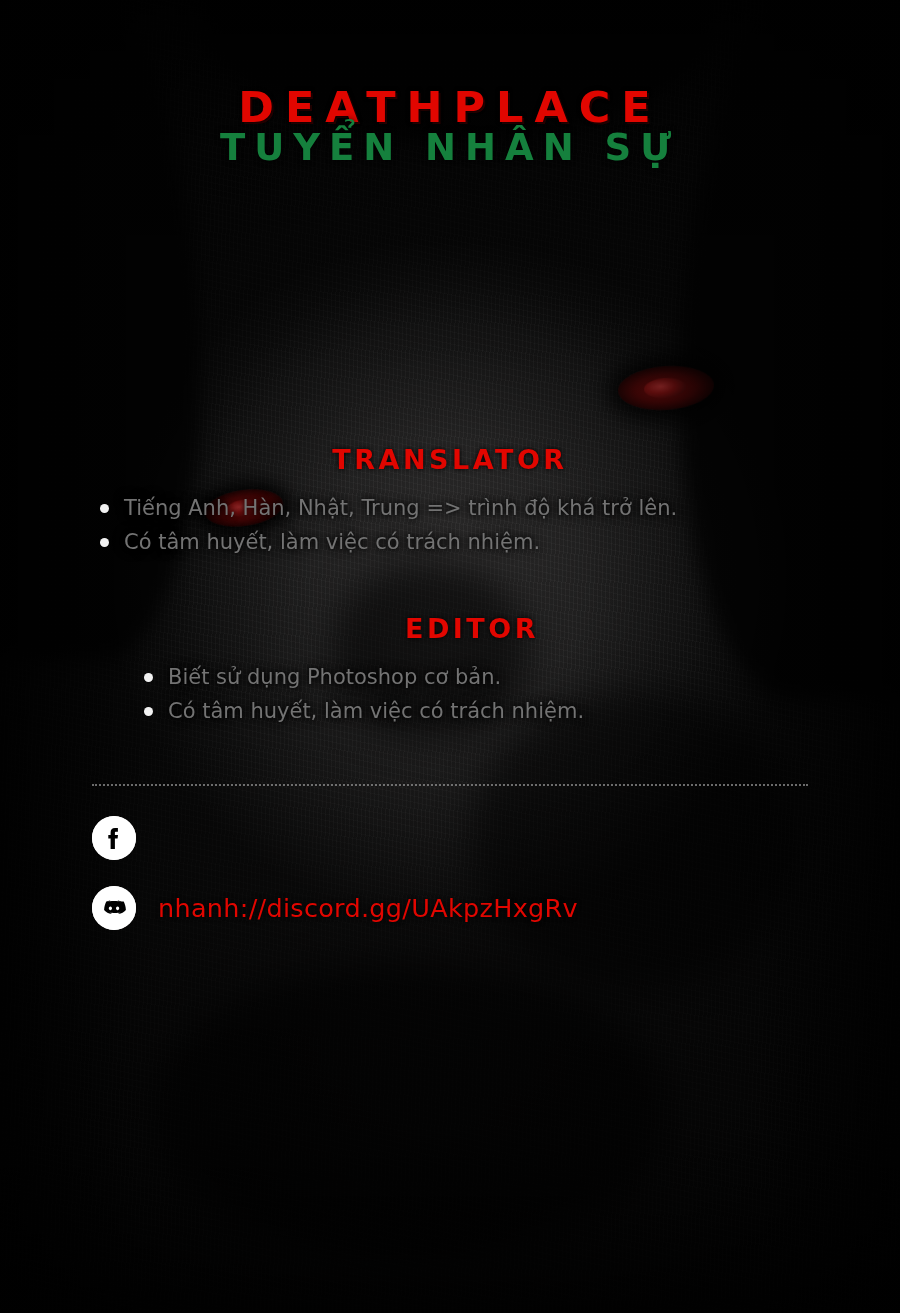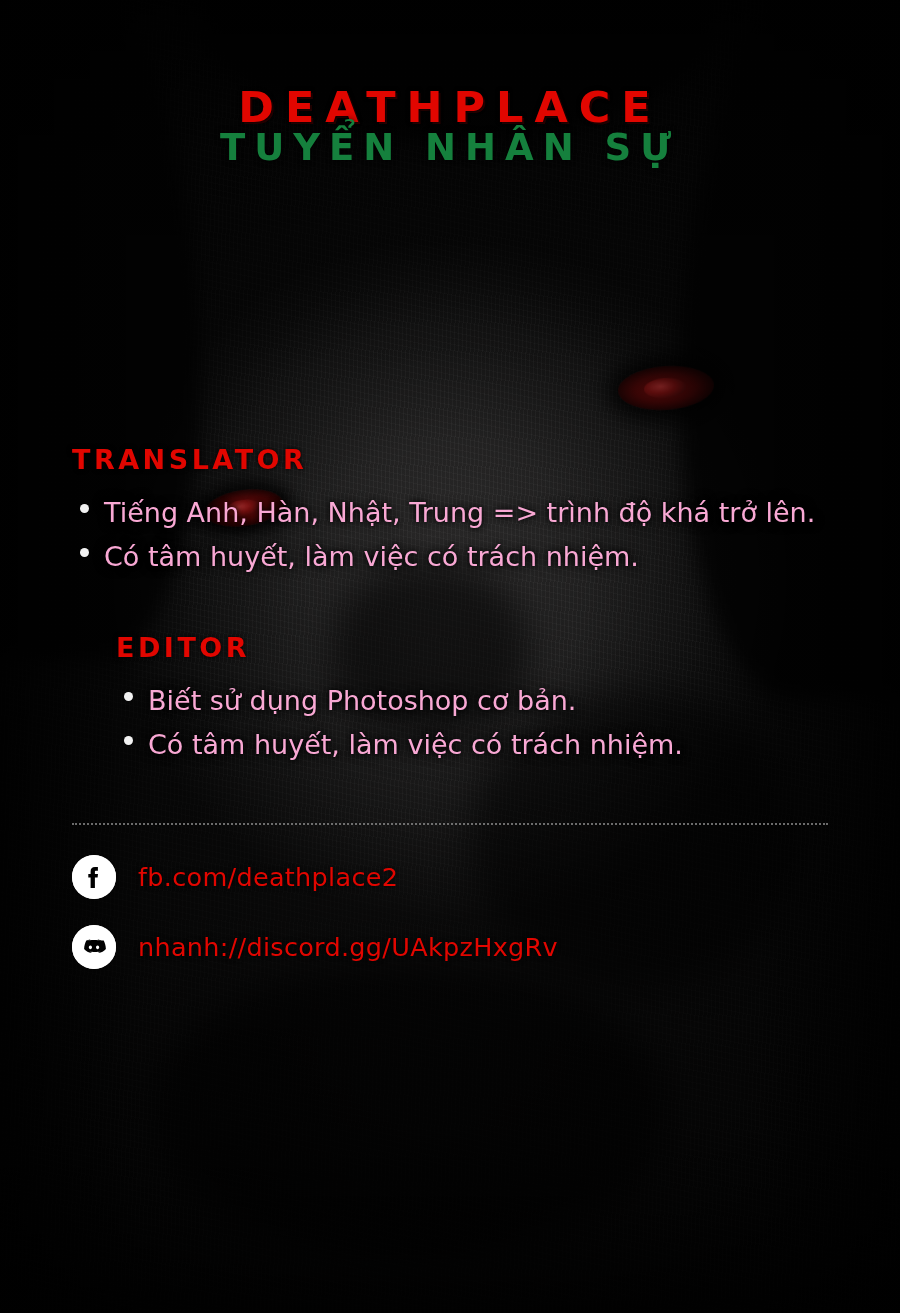--- a/index.html
+++ b/index.html
@@ -95,21 +95,21 @@
   .shade.nose { left: 330px; top: 560px; width: 200px; height: 180px; border-radius: 50% 50% 45% 45%; opacity:.55; }
   .shade.cheek{ left: 470px; top: 690px; width: 330px; height: 300px; border-radius: 50%; opacity:.5; }
   .shade.chin { left: 150px; top: 960px; width: 520px; height: 300px; border-radius: 50%; opacity:.6; }
 
   
   #content {
     position: relative;
     z-index: 5;
     width: 900px;
     height: 1313px;
-    padding: 0 72px;
+    padding: 0 92px;
   }
 
   .title-wrap { text-align: center; padding-top: 86px; }
 
   .brand {
     color: #e10600;
     font-family: "DejaVu Sans", sans-serif;
     font-weight: 700;
     font-size: 43px;
     letter-spacing: 11px;
@@ -138,31 +138,32 @@
 
   .section { margin: 0; }
   #roles { margin-top: 278px; }
 
   .role-head {
     color: #e10600;
     font-weight: 700;
     font-size: 27px;
     letter-spacing: 3.5px;
     text-shadow: 0 0 5px #000;
+    text-align: center;
   }
 
   ul.bullets {
     list-style: none;
     margin: 16px 0 0 0;
     padding: 0;
   }
   ul.bullets li {
     position: relative;
-    color: #f9a8d4;
-    font-size: 27px;
+    color: #737373;
+    font-size: 21px;
     line-height: 1.62;
     padding-left: 32px;
     text-shadow: 0 0 5px #000, 0 0 12px #000;
   }
   ul.bullets li::before {
     content: "";
     position: absolute;
     left: 8px; top: 13px;
     width: 9px; height: 9px;
     border-radius: 50%;
@@ -259,21 +260,20 @@
 
   <div id="contact" class="section">
 
     <div class="contact-row" id="facebook-row">
       <span class="ico">
         <svg width="44" height="44" viewBox="0 0 44 44" aria-hidden="true">
           <circle cx="22" cy="22" r="22" fill="#ffffff"></circle>
           <path d="M25.6 22.6h-2.7V33h-4.3V22.6h-2.3v-3.7h2.3v-2.6c0-2.6 1.3-4.3 4.4-4.3h2.9v3.7h-1.9c-.8 0-1.1.3-1.1 1.1v2.1h3.1l-.4 3.7z" fill="#000000"></path>
         </svg>
       </span>
-      <a class="contact-link" href="#">fb.com/deathplace2</a>
     </div>
 
     <div class="contact-row" id="discord-row">
       <span class="ico">
         <svg width="44" height="44" viewBox="0 0 44 44" aria-hidden="true">
           <circle cx="22" cy="22" r="22" fill="#ffffff"></circle>
           <path d="M29.7 15.6a14.6 14.6 0 0 0-3.7-1.1l-.3.6c1.2.3 2.3.7 3.3 1.3-1.8-.8-3.6-1.3-7-1.3s-5.2.5-7 1.3c1-.6 2.1-1 3.3-1.3l-.3-.6a14.6 14.6 0 0 0-3.7 1.1c-1.3 2.4-2 5.3-2.2 8.4 1.9 2.2 4.7 3.6 7 3.7l.7-1c-1.2-.3-2.2-.8-3.1-1.5.2.1.4.3.6.4l.1.1c1.6.8 3.4 1.3 5.6 1.3s4-.5 5.6-1.3l.1-.1c.2-.1.4-.3.6-.4-.9.7-1.9 1.2-3.1 1.5l.7 1c2.3-.1 5.1-1.5 7-3.7-.2-3.1-.9-6-2.2-8.4zM18.4 24.2c-.9 0-1.6-.9-1.6-1.9s.7-1.9 1.6-1.9 1.6.9 1.6 1.9-.7 1.9-1.6 1.9zm7.2 0c-.9 0-1.6-.9-1.6-1.9s.7-1.9 1.6-1.9 1.6.9 1.6 1.9-.7 1.9-1.6 1.9z" fill="#000000"></path>
         </svg>
       </span>
       <a class="contact-link" href="#">nhanh://discord.gg/UAkpzHxgRv</a>

